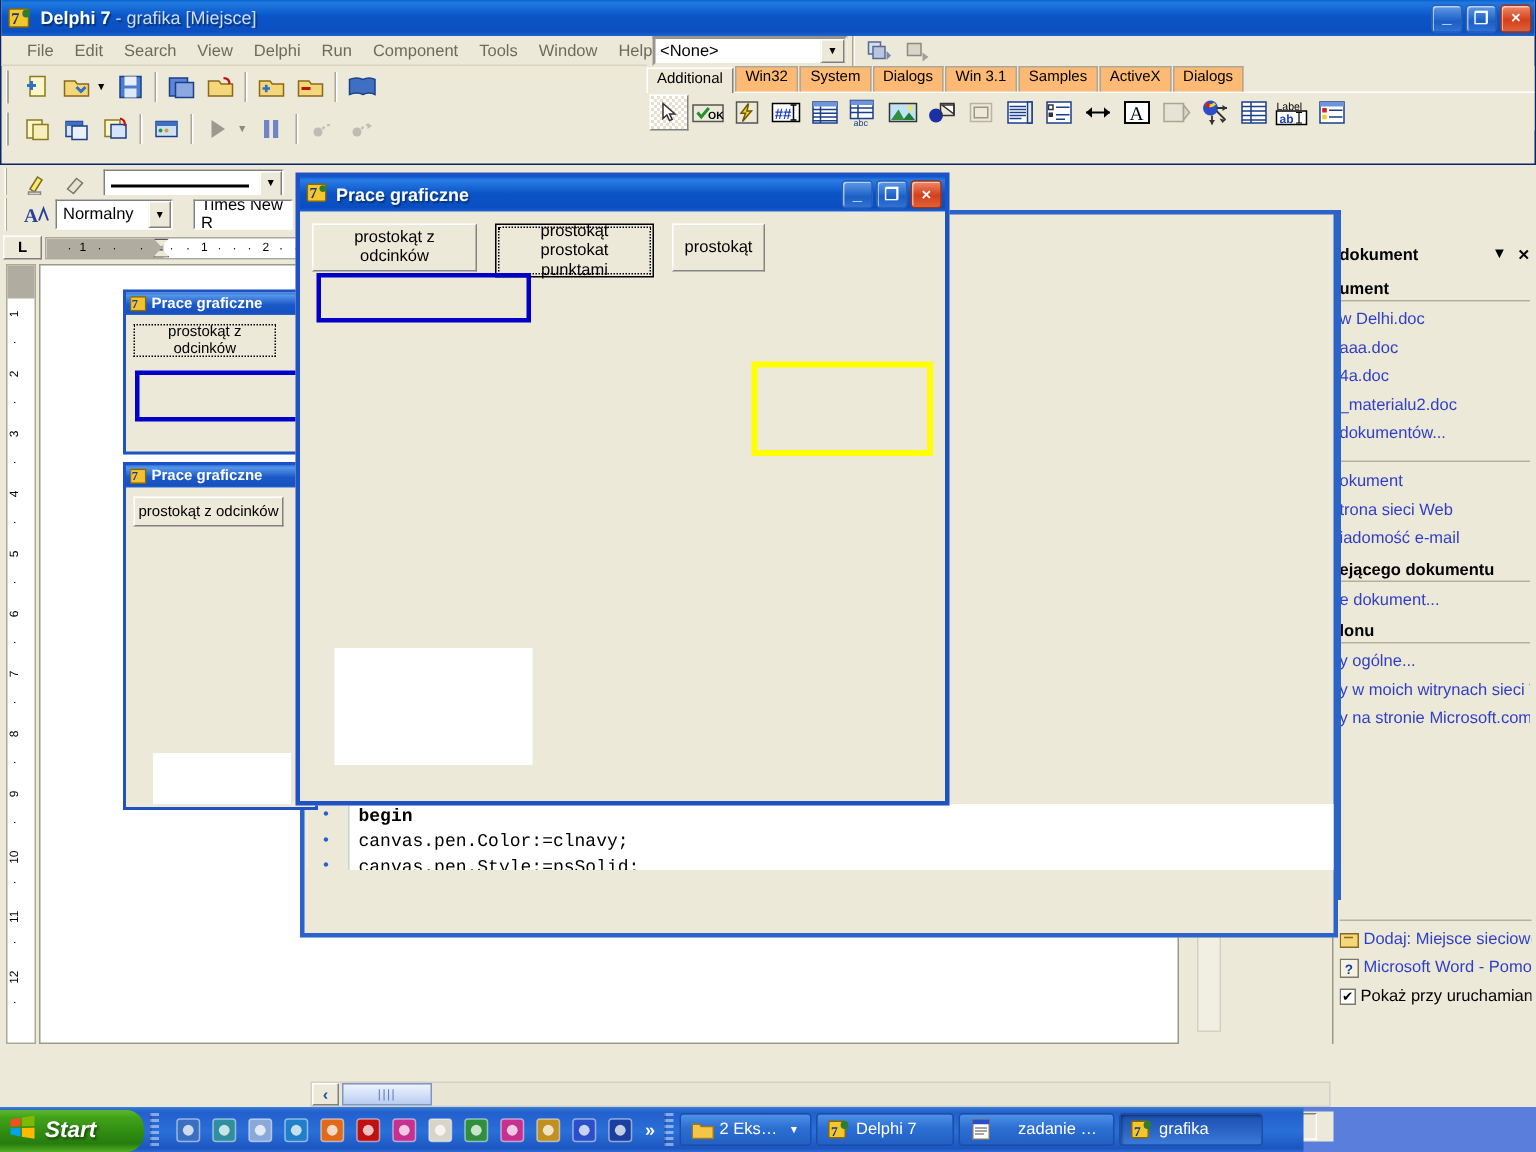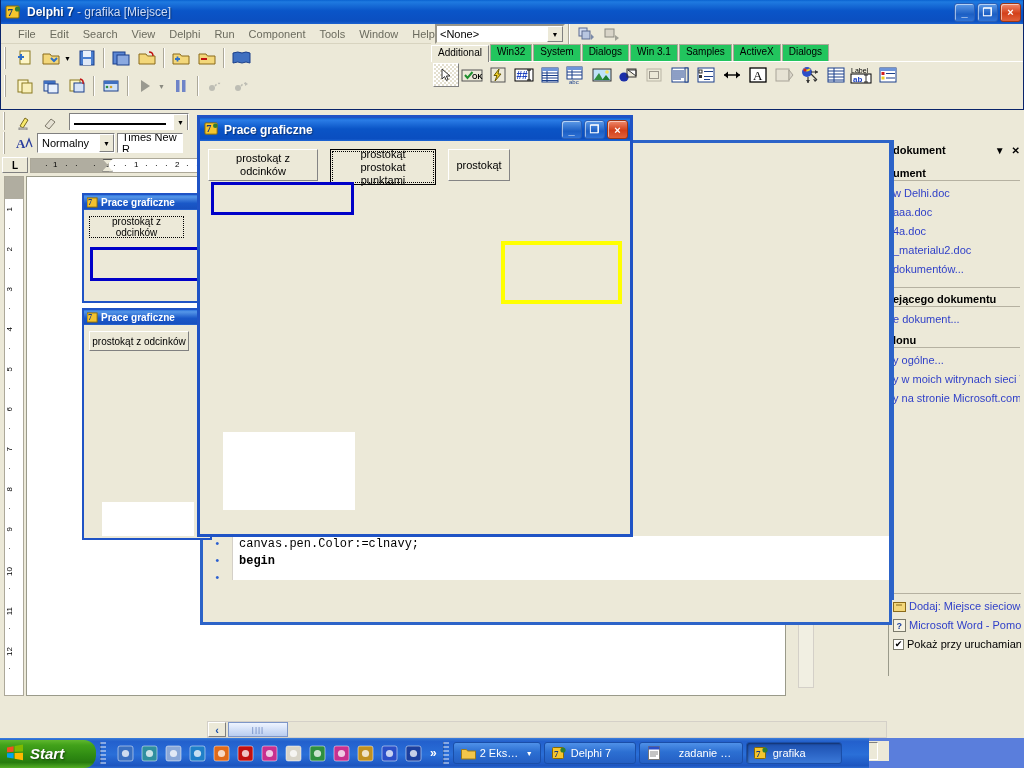--- a/index.html
+++ b/index.html
@@ -45,21 +45,21 @@
   .tb-grip { width:5px; height:22px; margin:0 3px;
       background:linear-gradient(to right,#fff 0 1px,#aca899 1px 2px,transparent 2px 5px);}
   .tbtn { width:24px; height:23px; margin:0 1px; display:flex; align-items:center;
           justify-content:center; }
   .sep { width:2px; height:20px; margin:0 3px;
          border-left:1px solid #aca899; border-right:1px solid #fff; }
 
   .palette { flex:1; background:#ece9d8; }
   .pal-tabs { display:flex; height:17px; font-size:10px; }
   .pal-tab { padding:1px 6px 2px; border:1px solid #aca899; border-bottom:none;
-             background:#22c55e; margin-right:1px; color:#000; }
+             background:#fdba74; margin-right:1px; color:#000; }
   .pal-tab.active { background:#ece9d8; font-weight:normal; border-color:#fff #808080 #ece9d8 #fff;
                     position:relative; top:1px; }
   .pal-icons { display:flex; align-items:center; height:26px; padding-left:2px;
                border-top:1px solid #fff; }
   .pal-ic { width:26px; height:24px; display:flex; align-items:center; justify-content:center;}
 
   .combo { height:20px; border:2px inset #ece9d8; background:#fff; display:flex;
            align-items:center; font-size:11px; padding-left:3px; }
   .combo .arrow { margin-left:auto; width:16px; height:16px; background:#ece9d8;
       border:1px solid; border-color:#fff #808080 #808080 #fff;
@@ -92,21 +92,21 @@
   .ruler-v .vmark { position:absolute; left:0; width:100%; text-align:center;
              writing-mode:vertical-rl; transform:rotate(180deg); }
 
   .word-page { position:absolute; left:26px; top:66px; width:760px; height:520px;
                background:#fff; border:1px solid #9a9a8a; }
 
   .word-scroll-v { position:absolute; left:798px; top:178px; width:16px; height:400px;
                    background:#f1efe2; border:1px solid #d4d0c8;}
 
   
-  #task-pane { left:888px; top:140px; width:136px; height:536px; background:#ece9d8;
+  #task-pane { left:888px; top:160px; width:136px; height:536px; background:#ece9d8;
                border-left:1px solid #9a9a8a; font-size:11px; color:#000; }
   .tp-head { display:flex; align-items:center; height:20px; padding:0 4px;
              font-weight:bold; font-size:11px; }
   .tp-head .sp { margin-left:auto; display:flex; gap:7px; font-size:10px; }
   .tp-body { padding:2px 4px; }
   .tp-sec { font-weight:bold; border-bottom:1px solid #b5b1a1; margin:5px 0 3px;
             padding-bottom:1px; white-space:nowrap; overflow:hidden;}
   .tp-link { color:#2f3fc8; white-space:nowrap; overflow:hidden; line-height:19px;
              display:block; }
   .tp-item { display:flex; align-items:center; gap:3px; line-height:19px;
@@ -231,21 +231,21 @@
     <div class="tbtn">
       <svg width="18" height="16" viewBox="0 0 18 16">
           <text x="1" y="13" font-size="13" font-weight="bold" fill="#2b3f9e" font-family="serif">A</text>
           <path d="M11 12 L14 4 L17 12" stroke="#2b3f9e" fill="none" stroke-width="1.3"></path>
         </svg>
     </div>
     <div class="wcombo" style="width:78px;">
       <span>Normalny</span>
       <div class="ar">▼</div>
     </div>
-    <div class="wcombo" style="width:66px;margin-left:2px;overflow:hidden;">
+    <div class="wcombo" style="width:66px;margin-left:14px;overflow:hidden;">
       <span>Times New R</span>
     </div>
   </div>
 
   <div class="ruler-h">
     <div class="corner">L</div>
     <div class="ruler-strip">
       <div class="ruler-grey" style="width:78px;"></div>
       <div style="position:absolute;left:14px;top:2px;">·</div>
       <div style="position:absolute;left:22px;top:1px;">1</div>
@@ -316,20 +316,25 @@
   <div class="tp-body">
     <div class="tp-sec">ument</div>
     <div id="tp-recent">
         <span class="tp-link">w Delhi.doc</span>
         <span class="tp-link">aaa.doc</span>
         <span class="tp-link">4a.doc</span>
         <span class="tp-link">_materialu2.doc</span>
         <span class="tp-link">dokumentów...</span>
       </div>
     <div style="border-bottom:1px solid #b5b1a1;margin:8px 0 4px;"></div>
+    <div id="tp-new">
+        <span class="tp-link">okument</span>
+        <span class="tp-link">trona sieci Web</span>
+        <span class="tp-link">iadomość e-mail</span>
+      </div>
     <div class="tp-sec">ejącego dokumentu</div>
     <div id="tp-existing">
         <span class="tp-link">e dokument...</span>
       </div>
     <div class="tp-sec">lonu</div>
     <div id="tp-templates">
         <span class="tp-link">y ogólne...</span>
         <span class="tp-link">y w moich witrynach sieci W</span>
         <span class="tp-link">y na stronie Microsoft.com</span>
       </div>
@@ -383,22 +388,23 @@
     </span>
     <span style="font-size:7px;color:#7a7a70;">▼</span>
   </div>
   <div class="wd-body"></div>
 </div>
 
 <div class="abs" id="code-win">
   <div class="code-area">
     <div class="code-gutter"></div>
     <div id="code-lines">
+        <div class="code-line kw">begin</div>
         <div class="code-line">canvas.pen.Color:=clnavy;</div>
-        <div class="code-line kw">begin</div>
+        <div class="code-line">canvas.pen.Style:=psSolid;</div>
       </div>
   <div style="position: absolute; left: 9px; top: 2px; color: rgb(43, 95, 208); font-size: 11px;">•</div>
       <div style="position: absolute; left: 9px; top: 19px; color: rgb(43, 95, 208); font-size: 11px;">•</div>
       <div style="position: absolute; left: 9px; top: 36px; color: rgb(43, 95, 208); font-size: 11px;">•</div>
     </div>
   <div class="code-hscroll">
     <div style="width:18px;height:15px;border:1px solid;border-color:#fff #808080 #808080 #fff;background:#ece9d8;display:flex;align-items:center;justify-content:center;color:#1b4fa8;font-size:11px;font-weight:bold;">‹</div>
     <div style="width:60px;height:15px;margin-left:2px;background:linear-gradient(to bottom,#eef4ff,#b9cdf0);border:1px solid #7d96c8;display:flex;align-items:center;justify-content:center;">
       <span style="font-size:8px;color:#5a79b8;letter-spacing:1px;">||||</span>
     </div>

